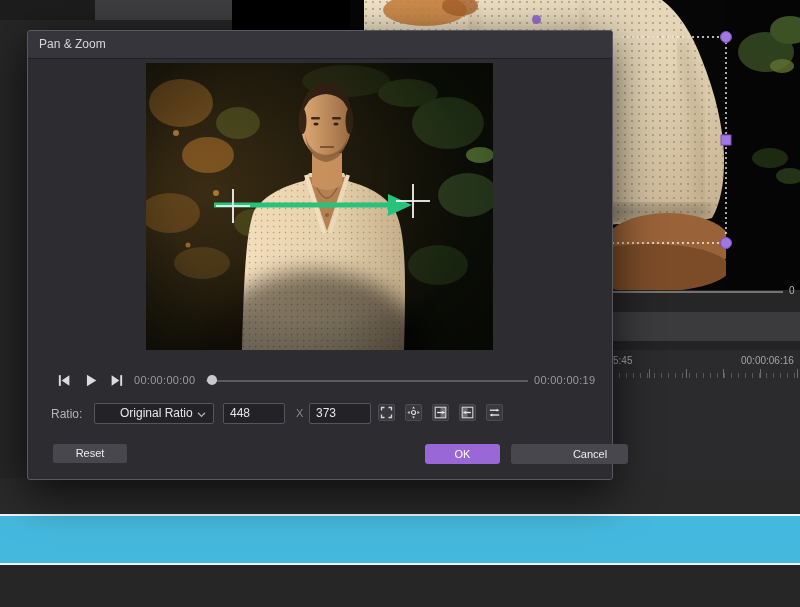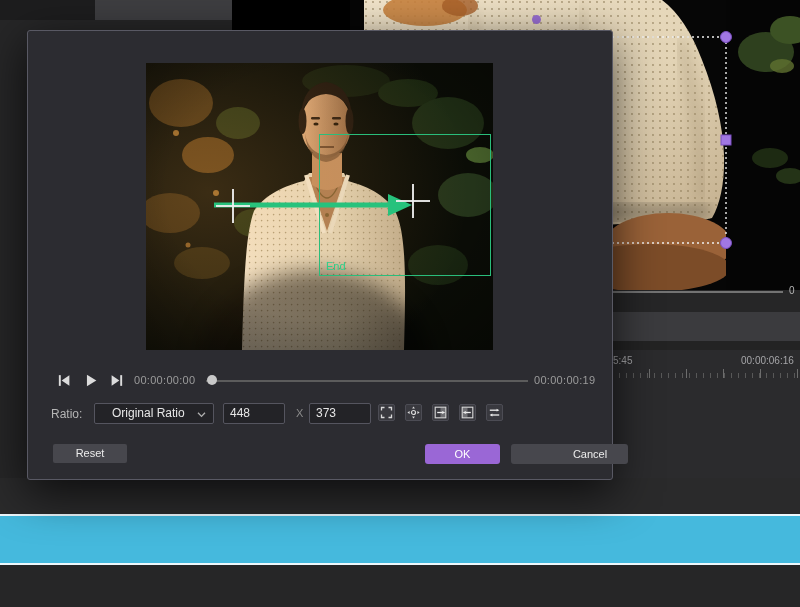--- a/index.html
+++ b/index.html
@@ -65,21 +65,21 @@
   .t-btn svg{width:100%;height:100%;display:block;}
   .time-cur{position:absolute;left:106px;top:343px;font-size:11px;color:#9b9b9b;letter-spacing:.3px;}
   .time-end{position:absolute;left:506px;top:343px;font-size:11px;color:#9b9b9b;letter-spacing:.3px;}
   .pz-slider{position:absolute;left:178px;top:349px;width:322px;height:2px;background:#5c5c5c;}
   .pz-handle{position:absolute;left:179px;top:344px;width:10px;height:10px;border-radius:50%;background:#c9c9c9;}
 
   
   .ratio-label{position:absolute;left:23px;top:376px;font-size:12px;color:#b5b5b5;}
   .ratio-select{position:absolute;left:66px;top:372px;width:120px;height:21px;background:#232327;
     border:1px solid #55555f;border-radius:2px;box-sizing:border-box;color:#e6e6e6;font-size:12px;
-    line-height:19px;padding-left:17px;cursor:pointer;}
+    line-height:19px;padding-left:25px;cursor:pointer;}
   .chev{position:absolute;right:7px;top:6px;width:9px;height:9px;}
   .num-input{position:absolute;top:372px;width:62px;height:21px;background:#232327;border:1px solid #55555f;
     border-radius:2px;box-sizing:border-box;color:#e6e6e6;font-size:12px;line-height:19px;padding-left:6px;}
   .x-label{position:absolute;left:268px;top:376px;font-size:11px;color:#8a8a8a;}
   .tools{position:absolute;left:350px;top:373px;display:flex;gap:10px;}
   .tool-btn{width:17px;height:17px;background:#39393f;border:1px solid #4c4c54;border-radius:2px;
     box-sizing:border-box;display:flex;align-items:center;justify-content:center;cursor:pointer;}
   .tool-btn svg{width:13px;height:13px;display:block;}
 
   
@@ -148,20 +148,23 @@
   <div class="abs ruler-panel"></div>
   <div class="abs ruler-label-left">5:45</div>
   <div class="abs ruler-label-right">00:00:06:16</div>
   <div class="abs ticks-major"></div>
   <div class="abs ticks-minor"></div>
   <div class="abs bottom-a"></div>
   <div class="abs clip-bar"></div>
   <div class="abs bottom-b"></div>
 
   <div class="abs dialog">
+    <div class="titlebar">
+      <span class="title-text">Pan &amp; Zoom</span>
+    </div>
 
     <div class="dpreview">
       <svg width="347" height="287" viewBox="0 0 347 287">
         <defs>
           <linearGradient id="pShirt" x1="0" y1="0" x2="1" y2="0">
             <stop offset="0" stop-color="#f2e6cf"></stop>
               <stop offset=".6" stop-color="#e0d2b4"></stop>
               <stop offset="1" stop-color="#c0ac8c"></stop>
           </linearGradient>
           <linearGradient id="pFace" x1="0" y1="0" x2="1" y2="0">
@@ -216,23 +219,20 @@
         <ellipse cx="170" cy="61" rx="2.6" ry="1.6" fill="#241709"></ellipse>
         <ellipse cx="190" cy="61" rx="2.6" ry="1.6" fill="#241709"></ellipse>
         <path d="M159,70 Q161,96 180,99 Q200,96 202,70 Q199,90 180,92 Q162,90 159,70 Z" fill="#6b4a2e" opacity=".65"></path>
         <path d="M174,84 H188" stroke="#5a3a22" stroke-width="1.6"></path>
         <ellipse cx="168" cy="305" rx="118" ry="98" fill="#000" opacity=".5" filter="url(#pBlur)"></ellipse>
         <rect width="347" height="287" fill="url(#pWarm)"></rect>
         <rect width="347" height="287" fill="url(#pVig)"></rect>
       </svg>
 
 
-      <div class="end-box">
-        <span class="end-label">End</span>
-      </div>
 
       <svg class="arrow-svg" viewBox="0 0 210 38">
         <line x1="8" y1="18" x2="184" y2="18" stroke="#27c27c" stroke-width="5"></line>
         <polygon points="182,7 206,18 182,29" fill="#27c27c"></polygon>
       </svg>
       <div class="plus-v" style="left:86px;top:126px;"></div>
       <div class="plus-h" style="left:70px;top:142px;"></div>
       <div class="plus-v" style="left:266px;top:121px;"></div>
       <div class="plus-h" style="left:250px;top:137px;"></div>
     </div>

